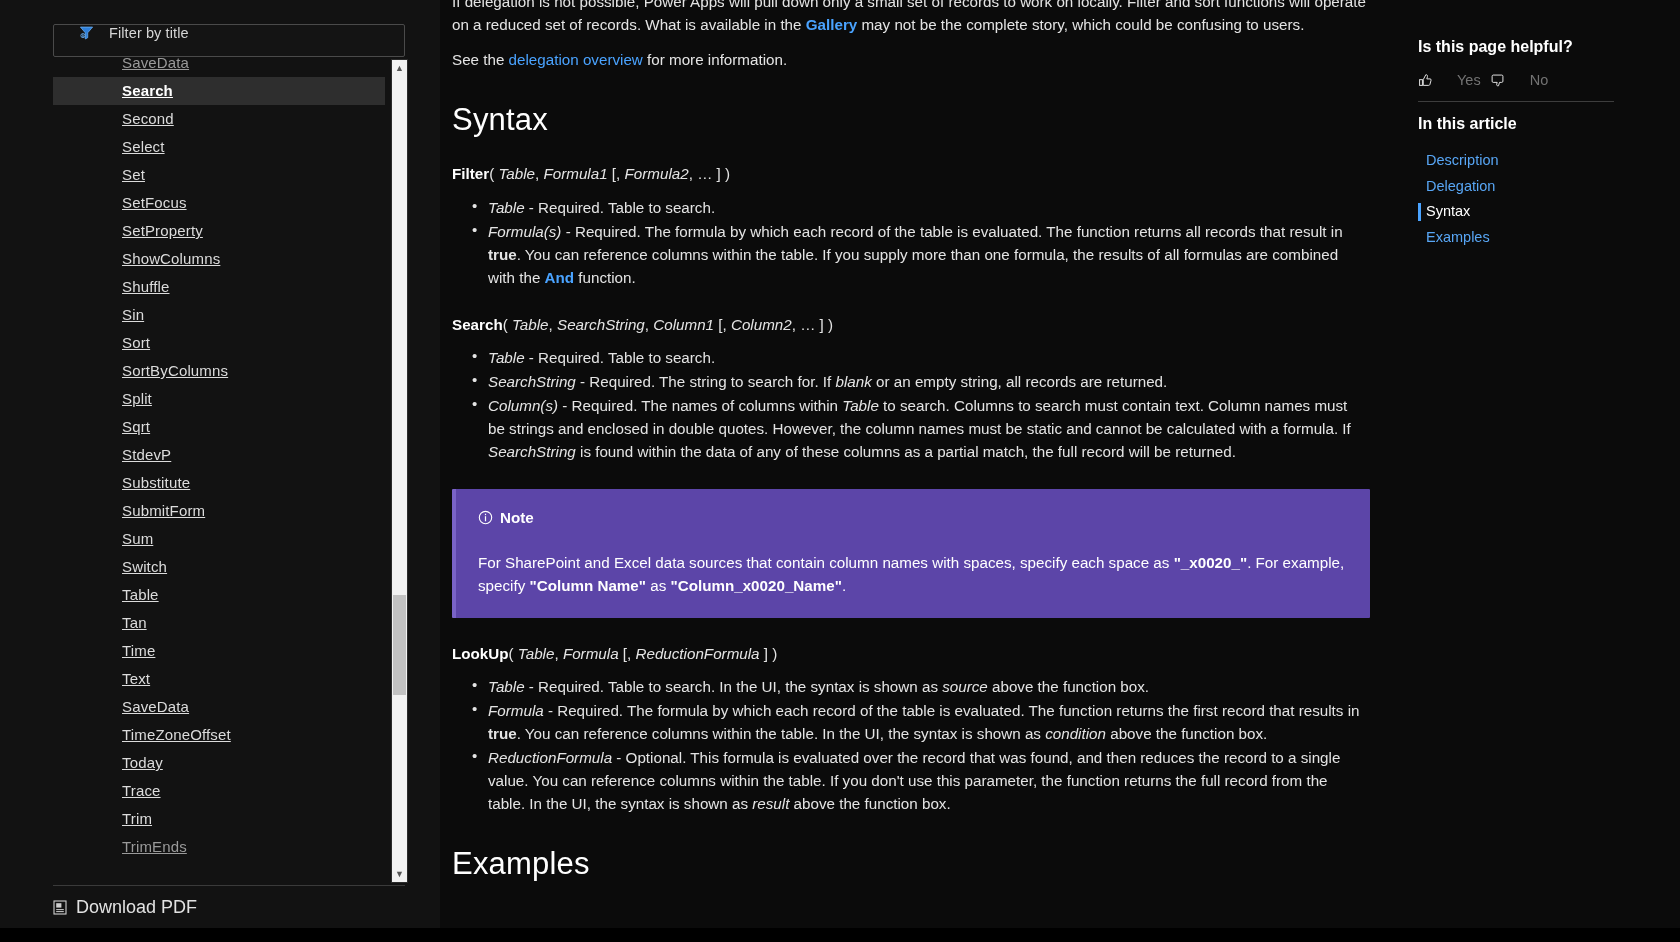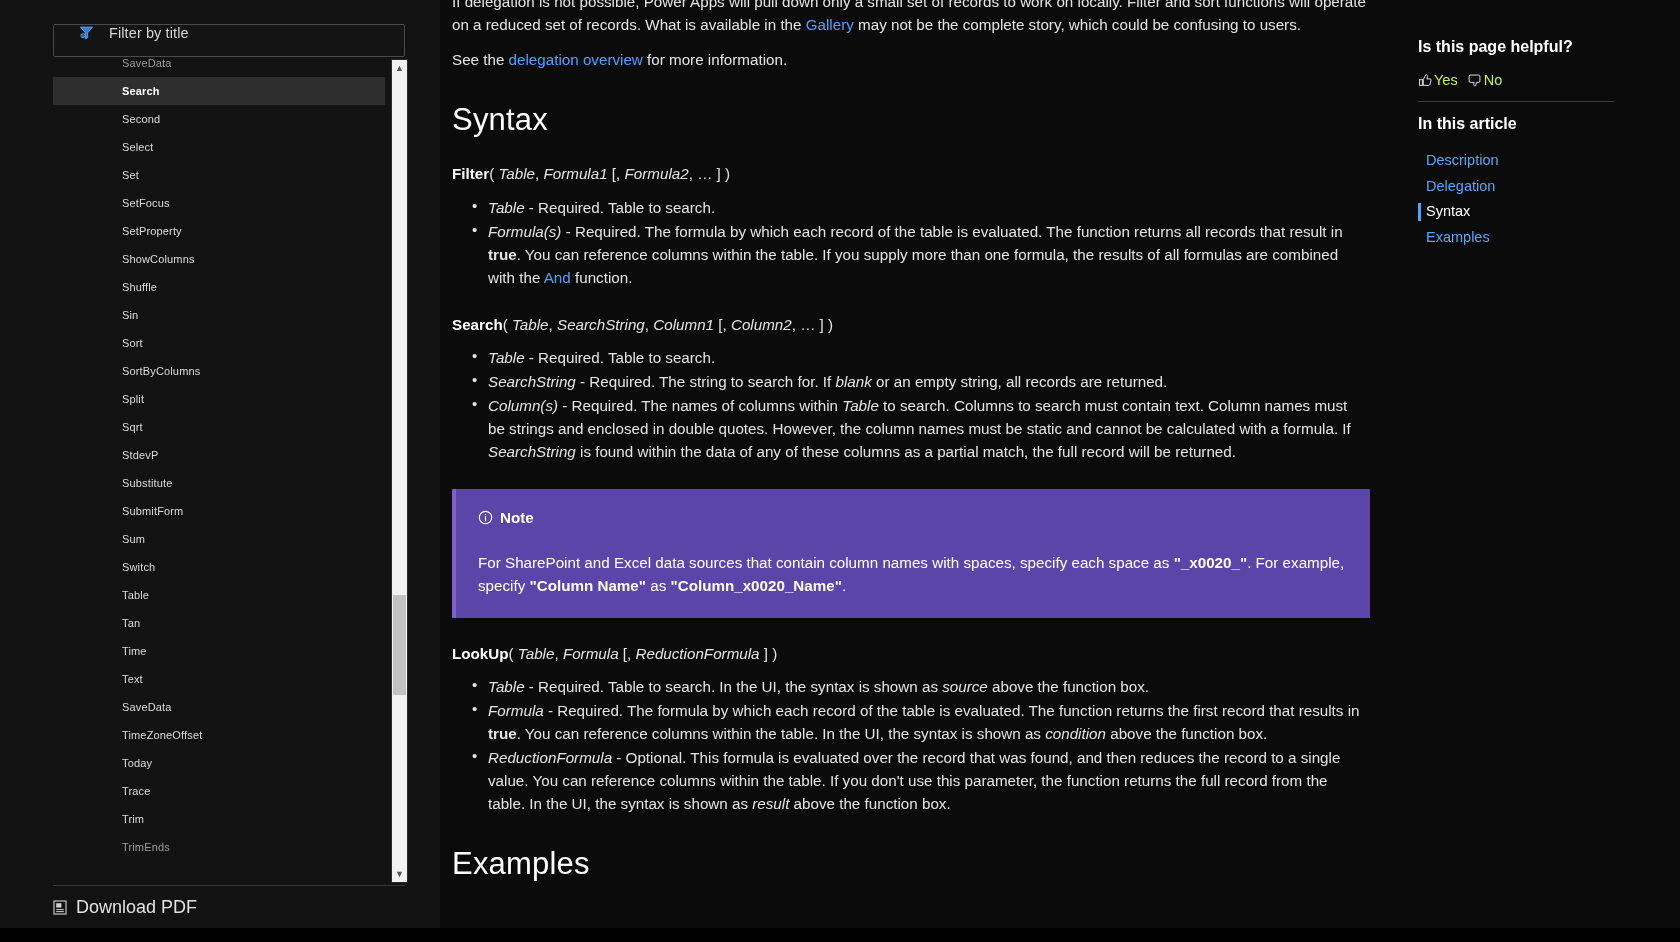--- a/index.html
+++ b/index.html
@@ -51,23 +51,24 @@
   .fn-scroll {
     position: absolute;
     left: 0; top: -9px;
     width: 332px;
   }
   .fn-item {
     height: 28px;
     line-height: 28px;
     padding-left: 69px;
     color: #dcdcdc;
-    font-size: 11px;
+    font-size: 15px;
     white-space: nowrap;
     letter-spacing: .15px;
+    text-decoration: underline;
   }
   .fn-item.selected {
     background: #2e2e2e;
     font-weight: bold;
     color: #ffffff;
   }
   .fn-item.faded { color: #9a9a9a; }
 
   
   #fn-scrollbar {
@@ -121,21 +122,21 @@
     left: 440px; top: 0;
     width: 930px; height: 942px;
     color: #e4e4e4;
     font-size: 15.2px;
     line-height: 1.52;
     overflow: hidden;
   }
   #main-inner { position: absolute; left: 12px; top: -10px; width: 918px; }
   .para { margin: 0 0 12px 0; }
   a.link { color: #4aa3ff; text-decoration: none; }
-  a.link.bold { font-weight: normal; }
+  a.link.bold { font-weight: bold; }
   .h2 {
     font-size: 31px;
     font-weight: 400;
     color: #ffffff;
     margin: 30px 0 14px 0;
     letter-spacing: .2px;
     line-height: 1.2;
   }
   .sig {
     margin: 24px 0 10px 0;
@@ -196,21 +197,21 @@
     font-weight: bold;
     color: #ffffff;
   }
   #feedback-row {
     position: absolute;
     left: 0; top: 60px;
     display: flex; align-items: center;
     gap: 10px;
     font-size: 14.5px;
   }
-  .fb-btn { display: flex; align-items: center; gap: 1px; color: #bef264; }
+  .fb-btn { display: flex; align-items: center; gap: 24px; color: #737373; }
   .fb-btn .thumb { width: 15px; height: 15px; display:block; }
   .rail-divider {
     position: absolute;
     left: 0; top: 89px;
     width: 196px; height: 1px;
     background: #3d3d3d;
   }
   .rail-subtitle {
     position: absolute;
     left: 0; top: 103px;

